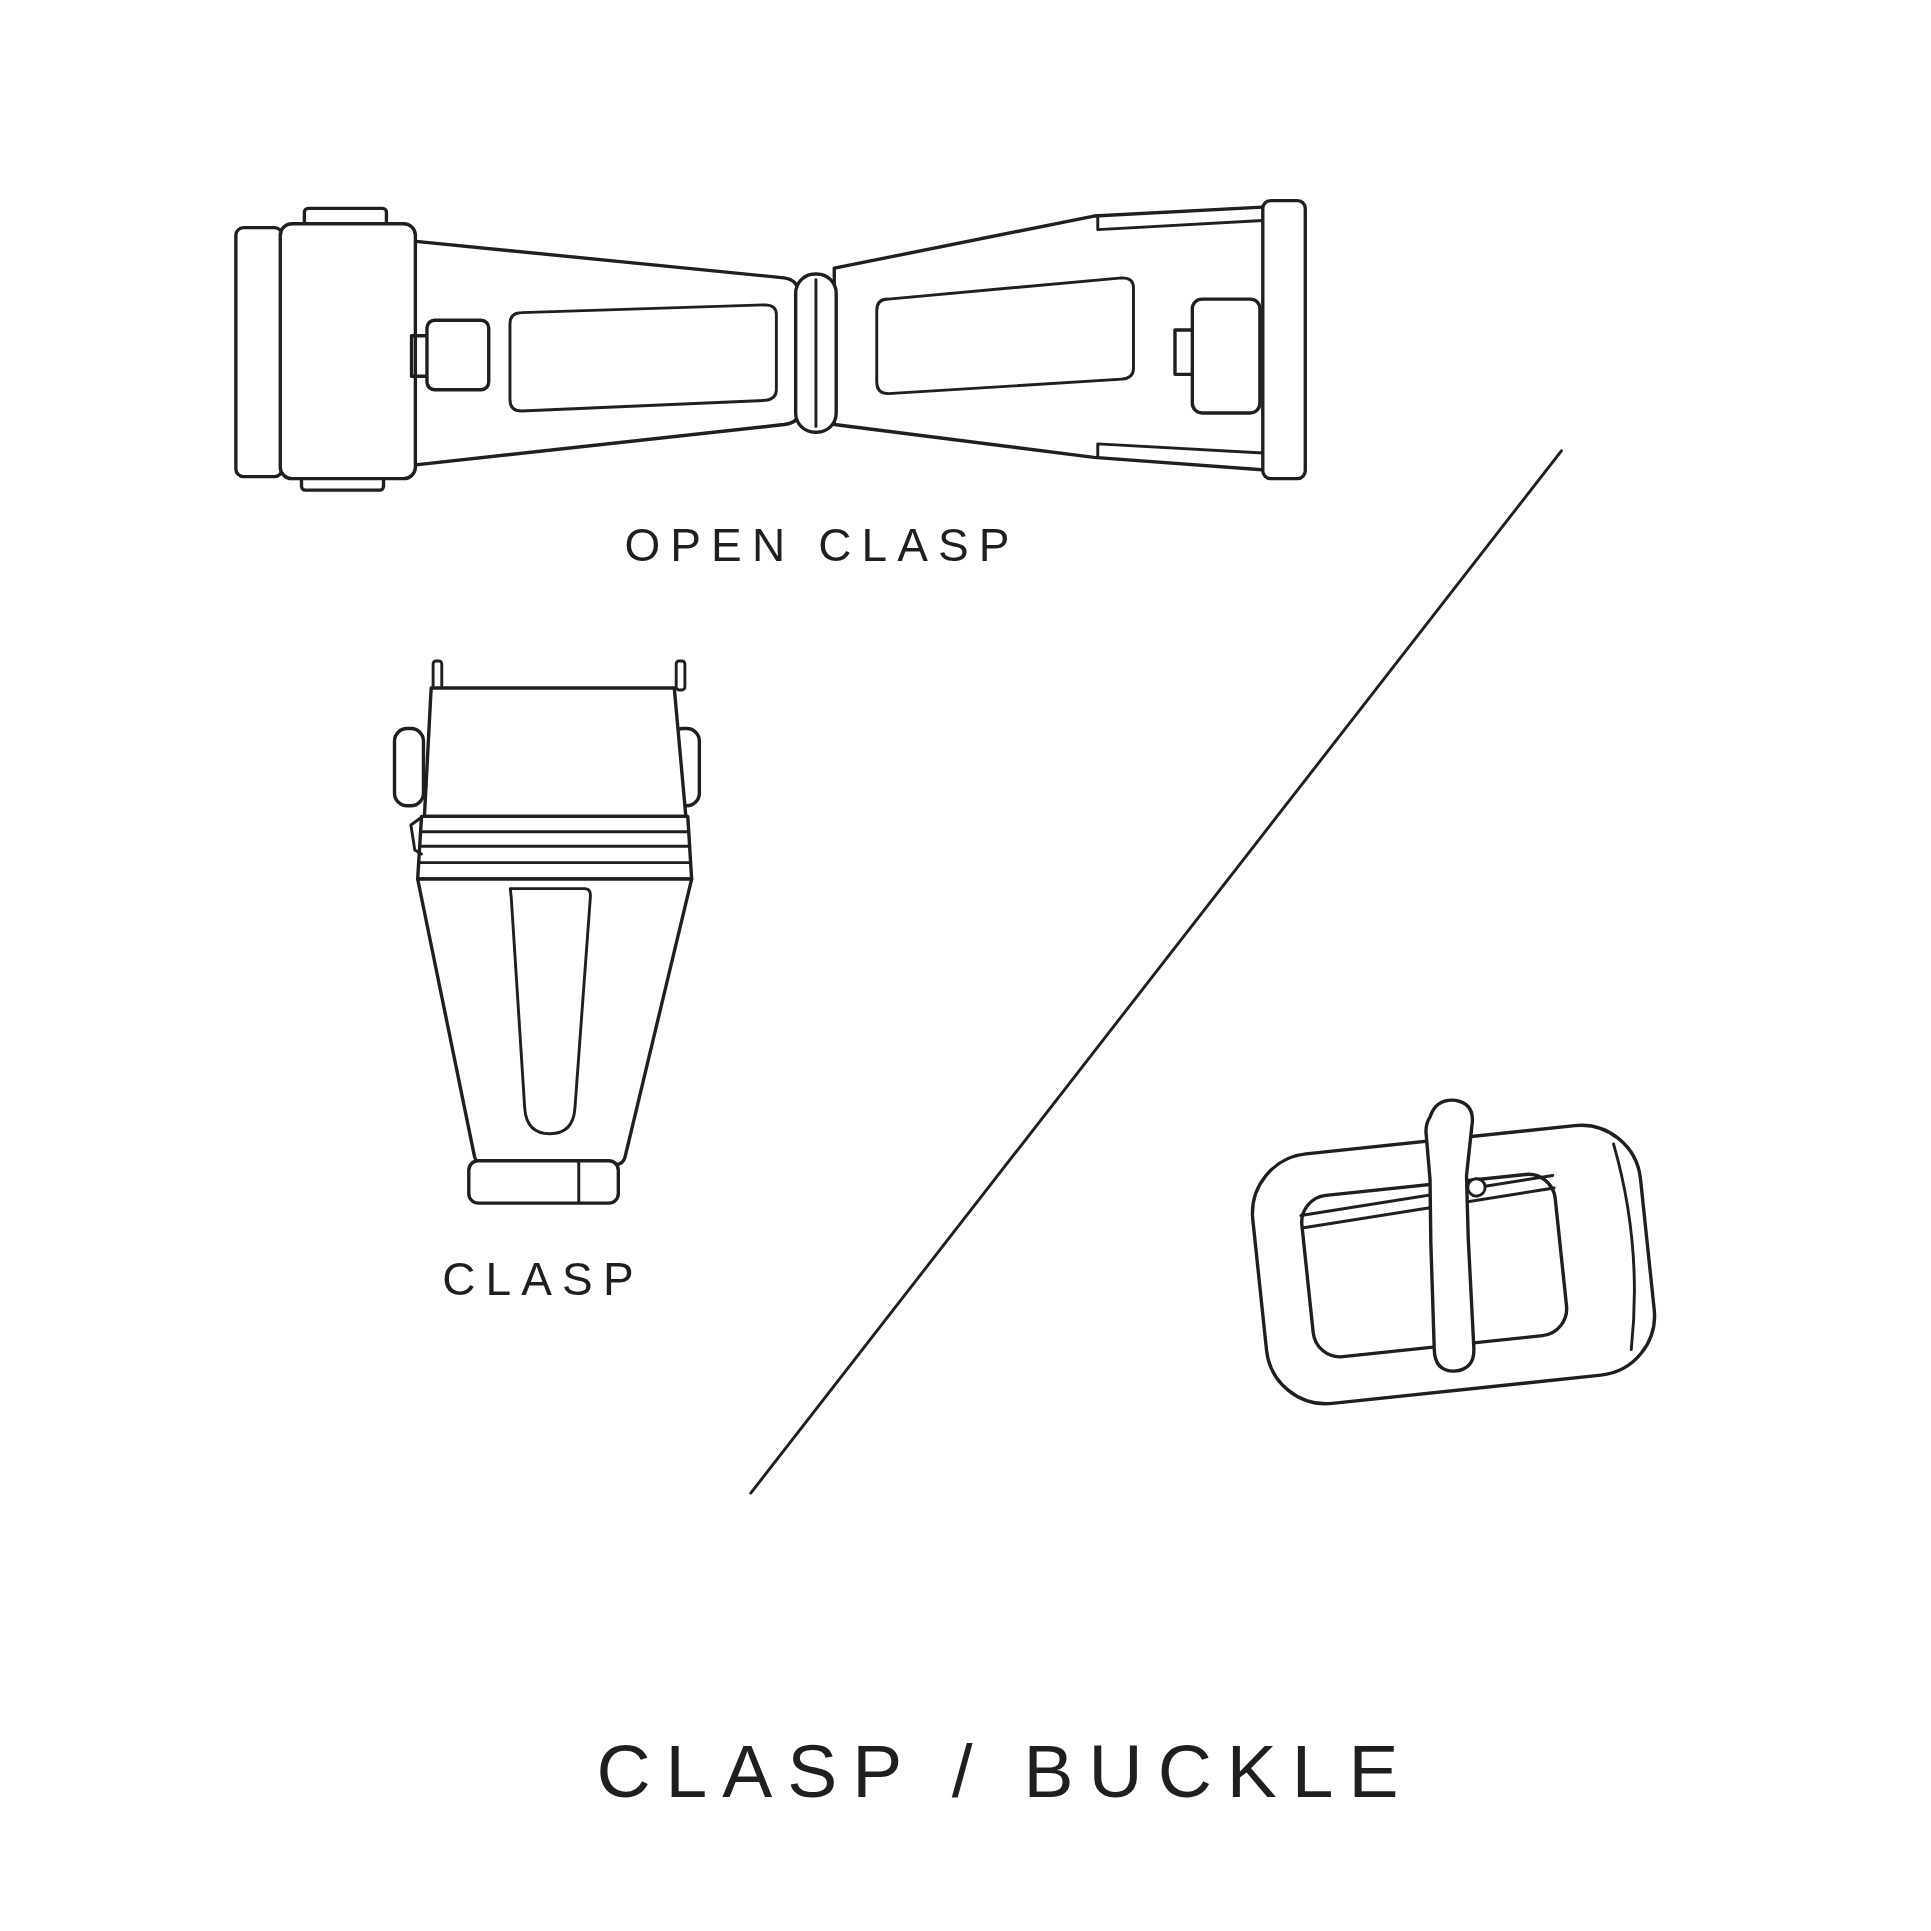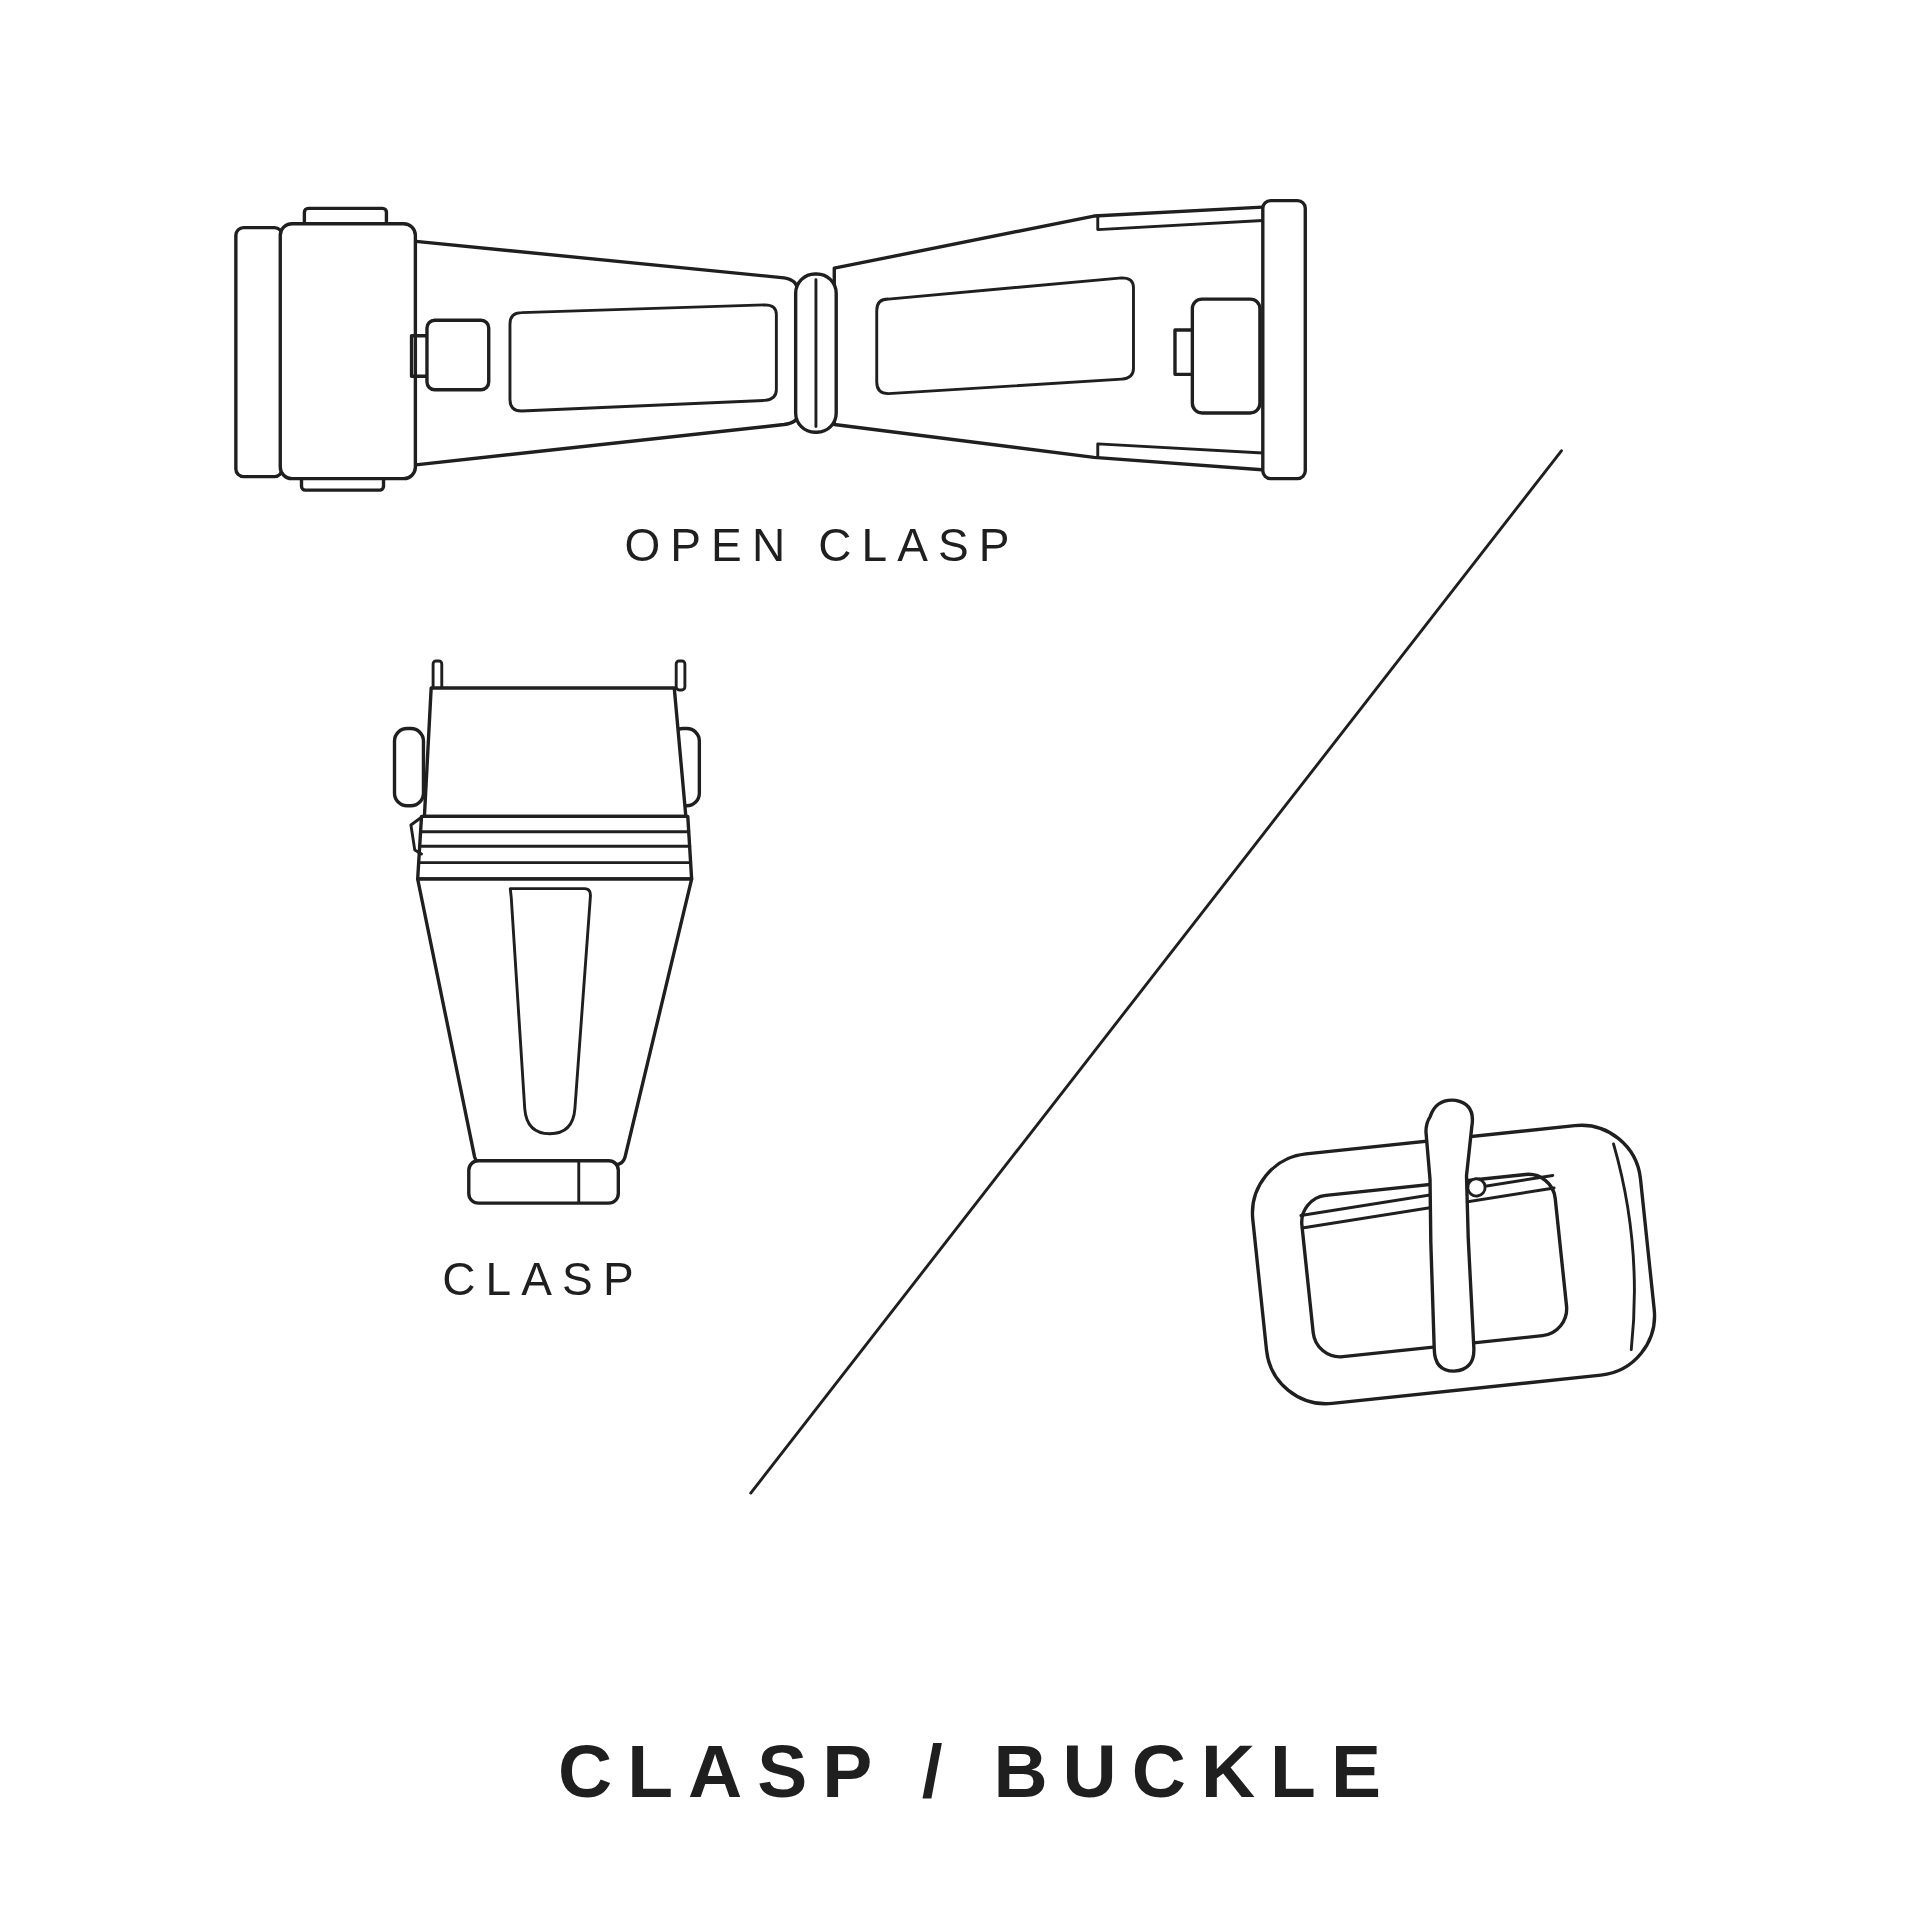--- a/index.html
+++ b/index.html
@@ -25,23 +25,24 @@
     letter-spacing: 0.22em;
     font-weight: 400;
     white-space: nowrap;
     color: var(--ink);
   }
   .title {
     position:absolute;
     transform: translateX(-50%);
     font-size: 75px;
     letter-spacing: 0.2em;
-    font-weight: 700;
+    font-weight: 400;
     white-space: nowrap;
     color: var(--ink);
+    margin-left: 28px;
   }
 </style>
 </head>
 <body>
 
 <div class="canvas">
 
   <div class="figure" style="left:232px; top:183px;">
     <svg width="1081" height="319" viewBox="0 0 1120 330">
       <g>

